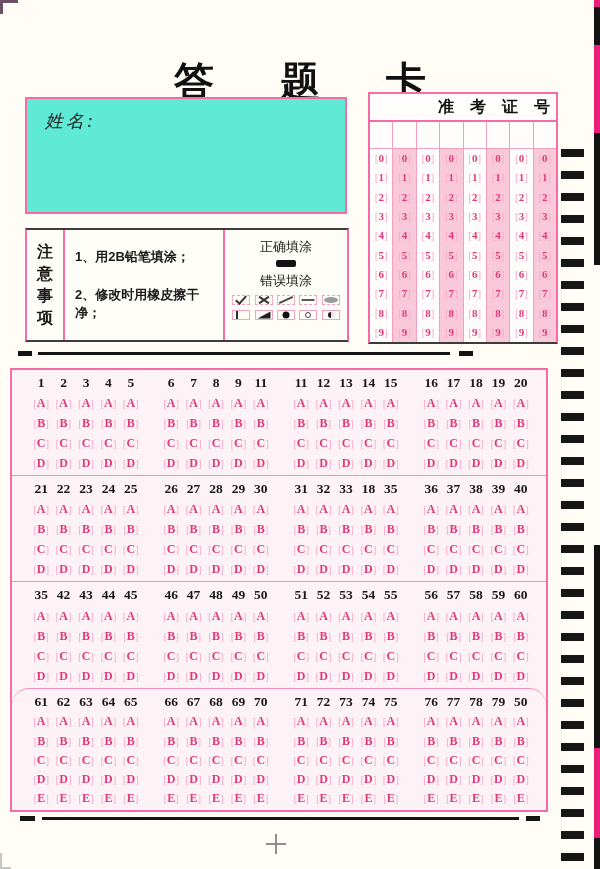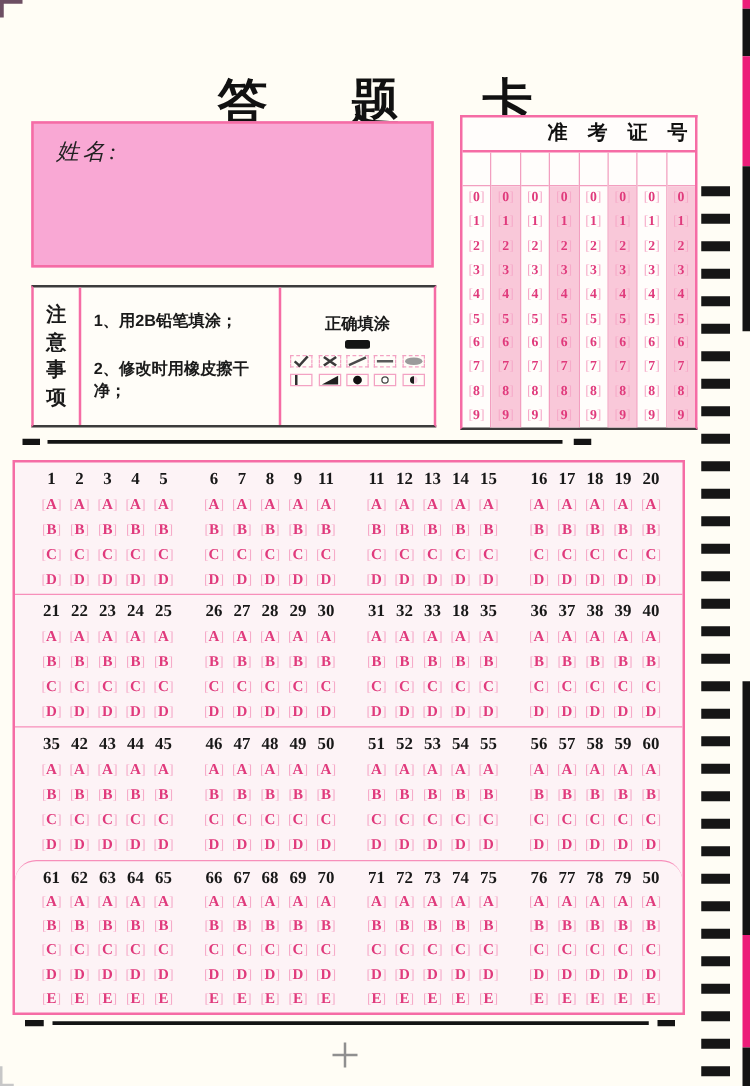--- a/index.html
+++ b/index.html
@@ -26,36 +26,36 @@
   .edge.e7{top:838px;height:31px;background:#141414;}
   .tmarks{position:absolute;left:561px;top:149px;width:24px;}
   .tmark{width:23px;height:8px;background:#161616;margin-bottom:14px;}
 
   
   .title{position:absolute;left:0;top:22px;width:100%;text-align:center;
     font-size:40px;font-weight:700;color:#111;letter-spacing:28px;text-indent:28px;margin-top:32px;}
 
   
   .name-box{position:absolute;left:25px;top:97px;width:318px;height:113px;
-    border:2px solid #f56ca5;background:#f9a8d4;}
+    border:2px solid #f56ca5;background:#5eead4;}
   .name-label{position:absolute;left:18px;top:10px;font-size:18px;color:#222;
     font-style:italic;letter-spacing:3px;}
   .name-area{position:absolute;left:2px;top:38px;right:2px;bottom:2px;}
 
   
   .notice-box{position:absolute;left:25px;top:228px;width:320px;height:110px;
     border-top:2px solid #3c3c3c;border-bottom:2px solid #3c3c3c;
     border-left:2px solid #f56ca5;border-right:2px solid #f56ca5;
     display:flex;background:#fffdf8;font-family:"Liberation Sans",sans-serif;}
   .notice-head{width:36px;border-right:2px solid #f56ca5;display:flex;flex-direction:column;
     align-items:center;justify-content:center;gap:1px;font-size:16px;font-weight:700;color:#1a1a1a;}
   .notice-list{flex:1;padding:8px 4px 8px 10px;display:flex;flex-direction:column;
     justify-content:space-around;font-size:13px;font-weight:700;color:#1a1a1a;}
   .notice-demo{width:122px;border-left:2px solid #f56ca5;text-align:center;
-    padding-top:20px;font-size:13px;font-weight:700;color:#1a1a1a;}
+    padding-top:8px;font-size:13px;font-weight:400;color:#1a1a1a;}
   .demo-bar{width:20px;height:7px;background:#141414;border-radius:2px;margin:4px auto 5px auto;}
   .wrong-row{display:flex;justify-content:space-evenly;margin-top:5px;padding:0 3px;}
   .wx{position:relative;width:16px;height:8px;border:1px solid #f3a2c3;}
   .wrong-row.r1 .wx{border-style:dashed;}
   .wx .glyph{position:absolute;left:50%;top:50%;transform:translate(-50%,-50%);}
   .g-check .glyph{width:9px;height:4px;border-left:2px solid #3a3a3a;border-bottom:2px solid #3a3a3a;
     transform:translate(-50%,-70%) rotate(-48deg);}
   .g-cross .glyph{width:12px;height:10px;}
   .g-cross .glyph::before,.g-cross .glyph::after{content:'';position:absolute;left:0;top:4px;width:12px;height:2px;background:#3a3a3a;}
   .g-cross .glyph::before{transform:rotate(35deg);}
@@ -175,20 +175,21 @@
       <span>事</span>
       <span>项</span>
     </div>
     <div class="notice-list">
       <div>1、用2B铅笔填涂；</div>
       <div>2、修改时用橡皮擦干净；</div>
     </div>
     <div class="notice-demo">
       <div>正确填涂</div>
       <div class="demo-bar"></div>
+      <div>错误填涂</div>
       <div class="wrong-row r1">
           <div class="wx g-check">
             <div class="glyph"></div>
           </div>
           <div class="wx g-cross">
             <div class="glyph"></div>
           </div>
           <div class="wx g-slash">
             <div class="glyph"></div>
           </div>

